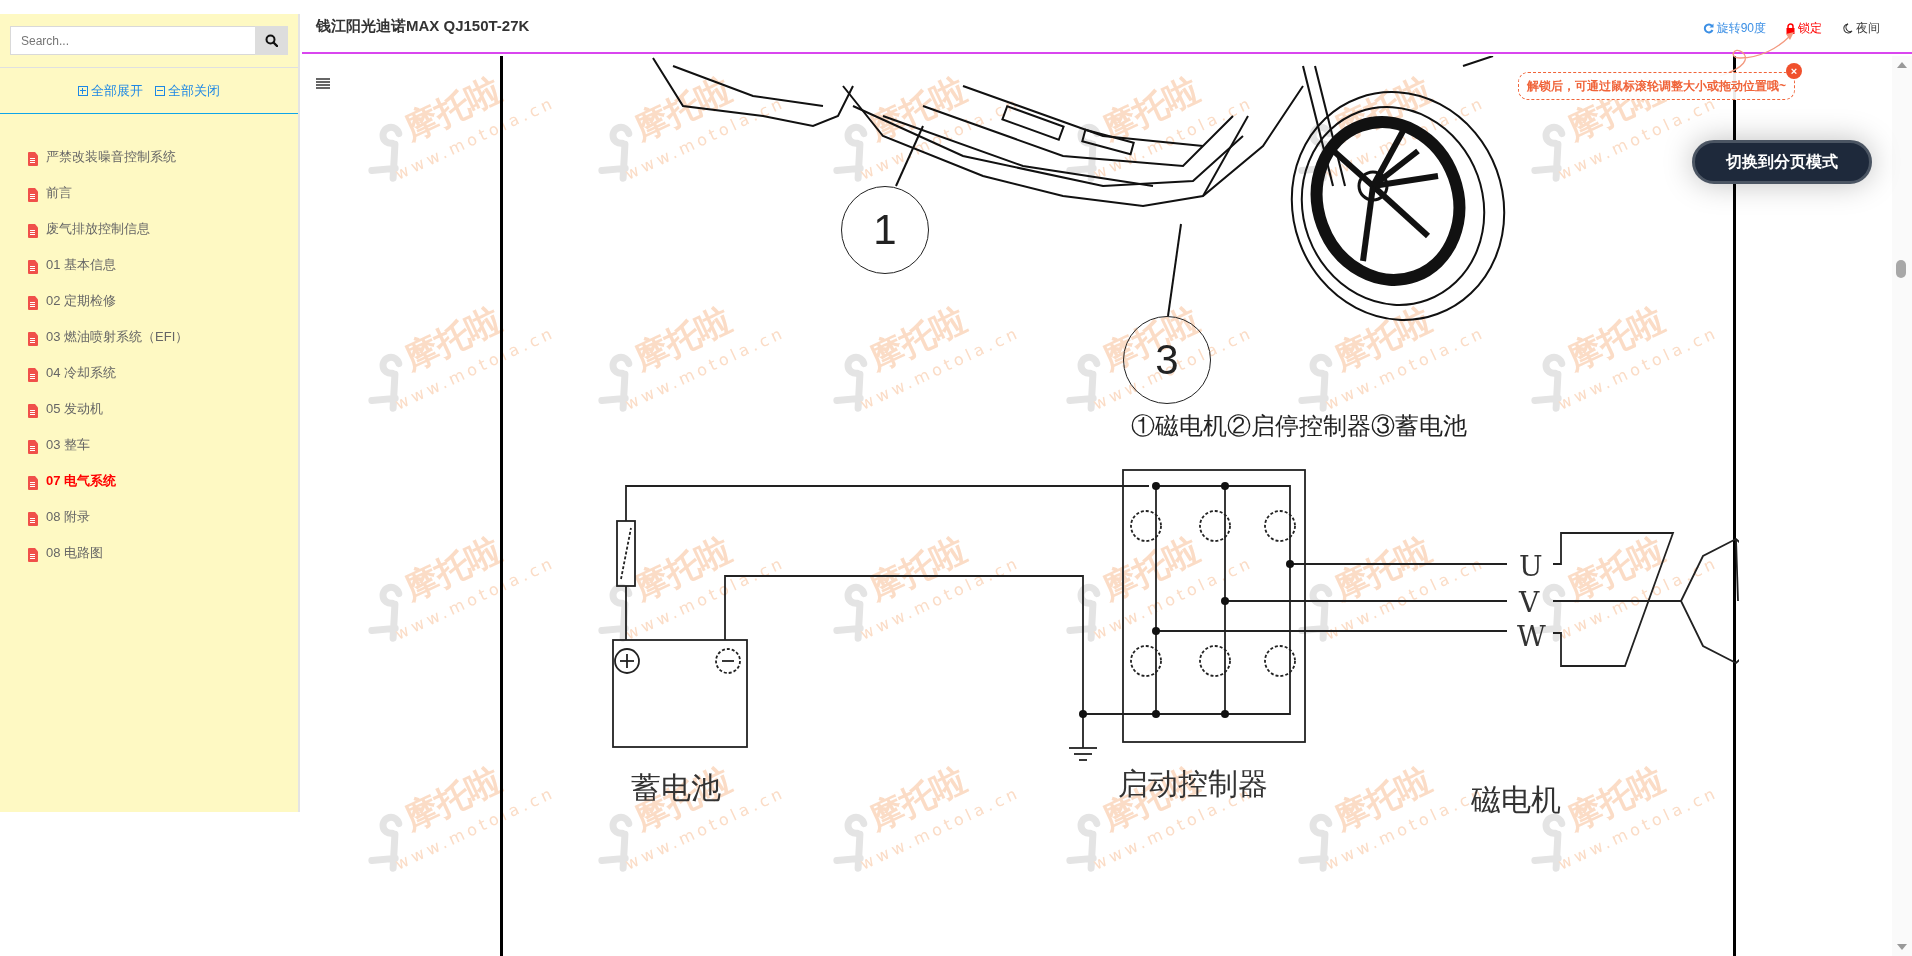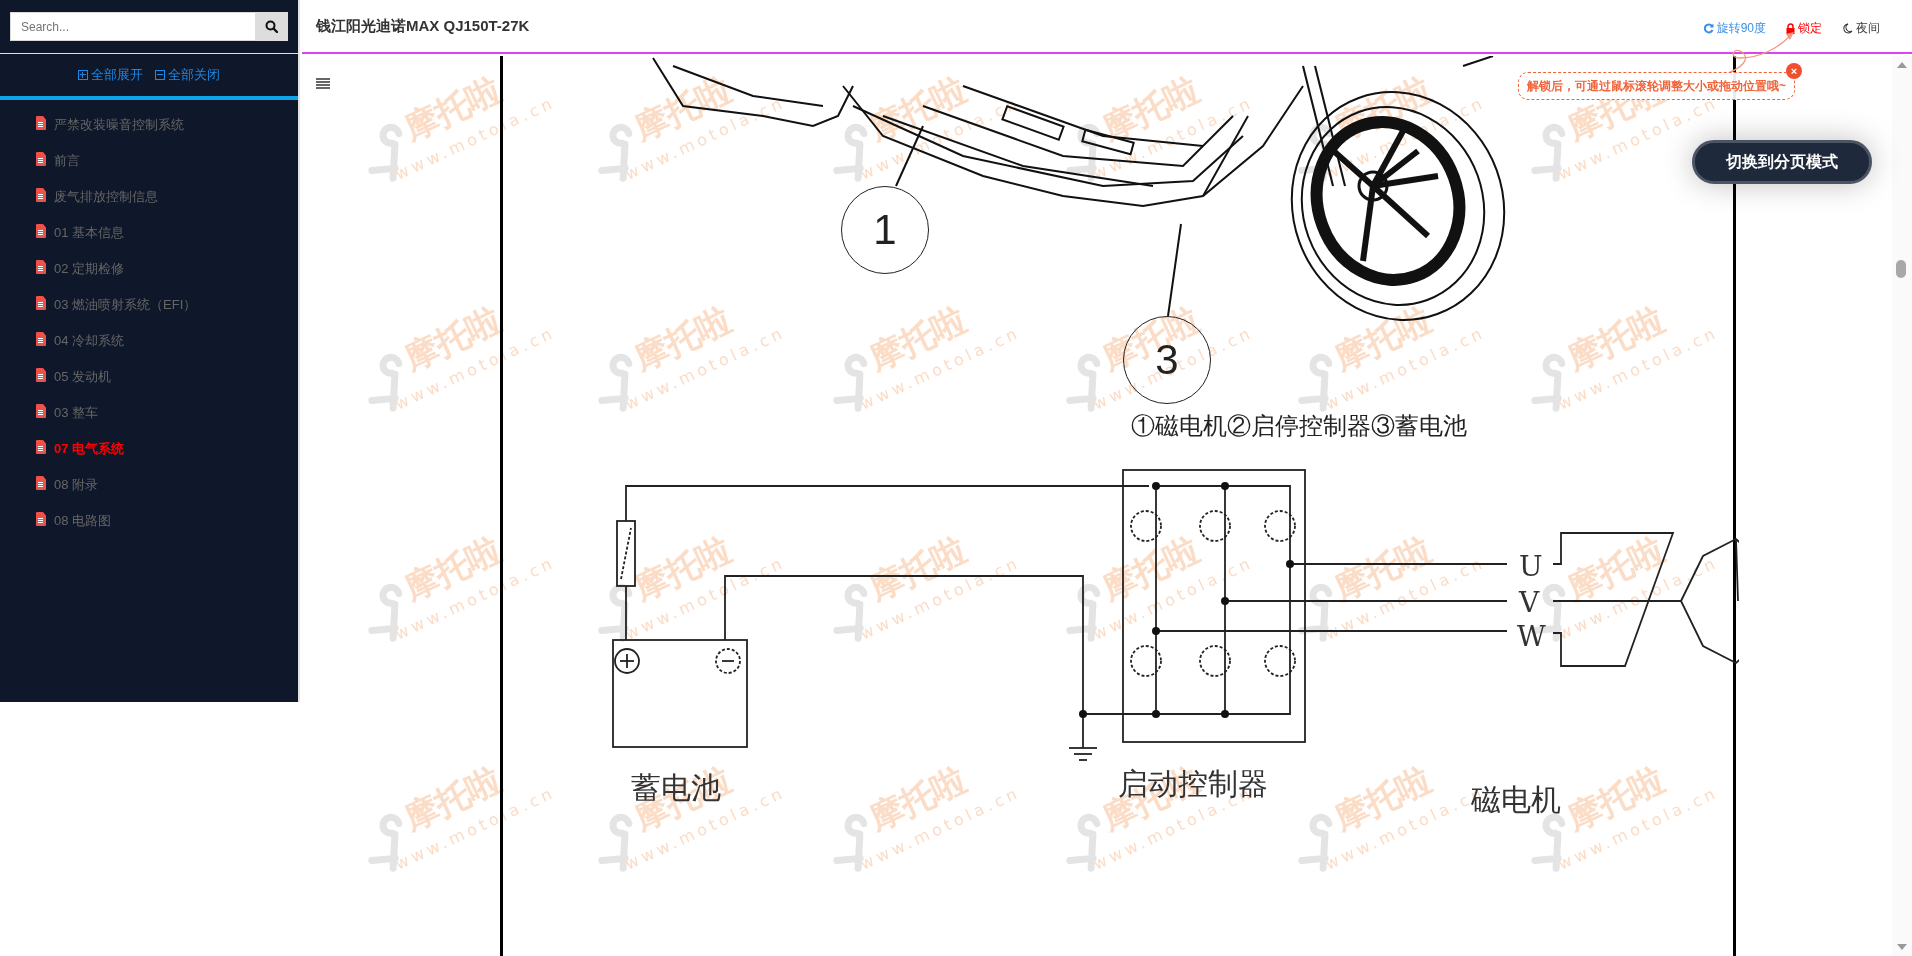--- a/index.html
+++ b/index.html
@@ -1,31 +1,31 @@
 <!DOCTYPE html>
 <html><head>
 <meta charset="utf-8">
 <style>
   * { box-sizing: border-box; margin: 0; padding: 0; }
   html, body { width: 1912px; height: 956px; overflow: hidden; background: #fff; font-family: "Liberation Sans", "DejaVu Sans", sans-serif; }
   .app { position: relative; width: 1912px; height: 956px; }
 
   
-  .sidebar { position: absolute; left: 0; top: 0; width: 300px; height: 702px; background: #0f172a; border-right: 2px solid #e4e4e4; }
+  .sidebar { position: absolute; left: 0; top: 14px; width: 300px; height: 798px; background: #fef9c3; border-right: 2px solid #e4e4e4; }
   .search-row { height: 54px; border-bottom: 1px solid #e0e0e0; padding: 12px 10px 0 10px; display: flex; }
   .search-input { width: 247px; height: 29px; border: 1px solid #d9d9d9; border-right: none; font-size: 12px; padding: 0 10px; color: #555; font-family: "Liberation Sans", sans-serif; outline: none; }
   .search-input::placeholder { color: #757575; }
   .search-btn { width: 33px; height: 29px; background: #ddd; display: flex; align-items: center; justify-content: center; cursor: pointer; }
-  .toggle-row { height: 46px; border-bottom: 4px solid #0ea5e9; display: flex; align-items: center; justify-content: center; gap: 12px; font-size: 13px; color: #1e88e5; }
+  .toggle-row { height: 46px; border-bottom: 1px solid #0ea5e9; display: flex; align-items: center; justify-content: center; gap: 12px; font-size: 13px; color: #1e88e5; }
   .toggle-btn { display: flex; align-items: center; gap: 3px; cursor: pointer; }
   .toggle-btn .bx { width: 10px; height: 10px; border: 1px solid #1e88e5; position: relative; display: inline-block; }
   .toggle-btn .bx::before { content: ""; position: absolute; left: 1px; right: 1px; top: 3px; height: 1px; background: #1e88e5; }
   .toggle-btn .bx.plus::after { content: ""; position: absolute; top: 1px; bottom: 1px; left: 3px; width: 1px; background: #1e88e5; }
   .nav { padding-top: 16px; }
-  .nav-item { height: 36px; display: flex; align-items: flex-start; padding-left: 36px; font-size: 13px; color: #666; cursor: pointer; }
+  .nav-item { height: 36px; display: flex; align-items: flex-end; padding-left: 28px; font-size: 13px; color: #666; cursor: pointer; }
   .nav-item.active { color: #f00; font-weight: bold; }
   .doc-icon { width: 10px; height: 14px; background: #f0504a; margin-right: 8px; position: relative; border-radius: 1px; clip-path: polygon(0 0, 70% 0, 100% 25%, 100% 100%, 0 100%); }
   .doc-icon::before { content: ""; position: absolute; left: 2px; top: 6px; width: 5px; height: 1px; background: #fff; box-shadow: 0 2px 0 #fff, 0 4px 0 #fff; }
 
   
   .header { position: absolute; left: 302px; top: 0; right: 0; height: 54px; border-bottom: 2px solid #d946ef; background: #fff; }
   .doc-title { position: absolute; left: 14px; top: 17px; font-size: 15px; font-weight: bold; color: #333; }
   .hdr-actions { position: absolute; right: 32px; top: 20px; display: flex; gap: 20px; font-size: 12px; }
   .hdr-btn { display: flex; align-items: center; gap: 3px; cursor: pointer; }
   .hdr-btn.rotate { color: #3b8fe5; }

